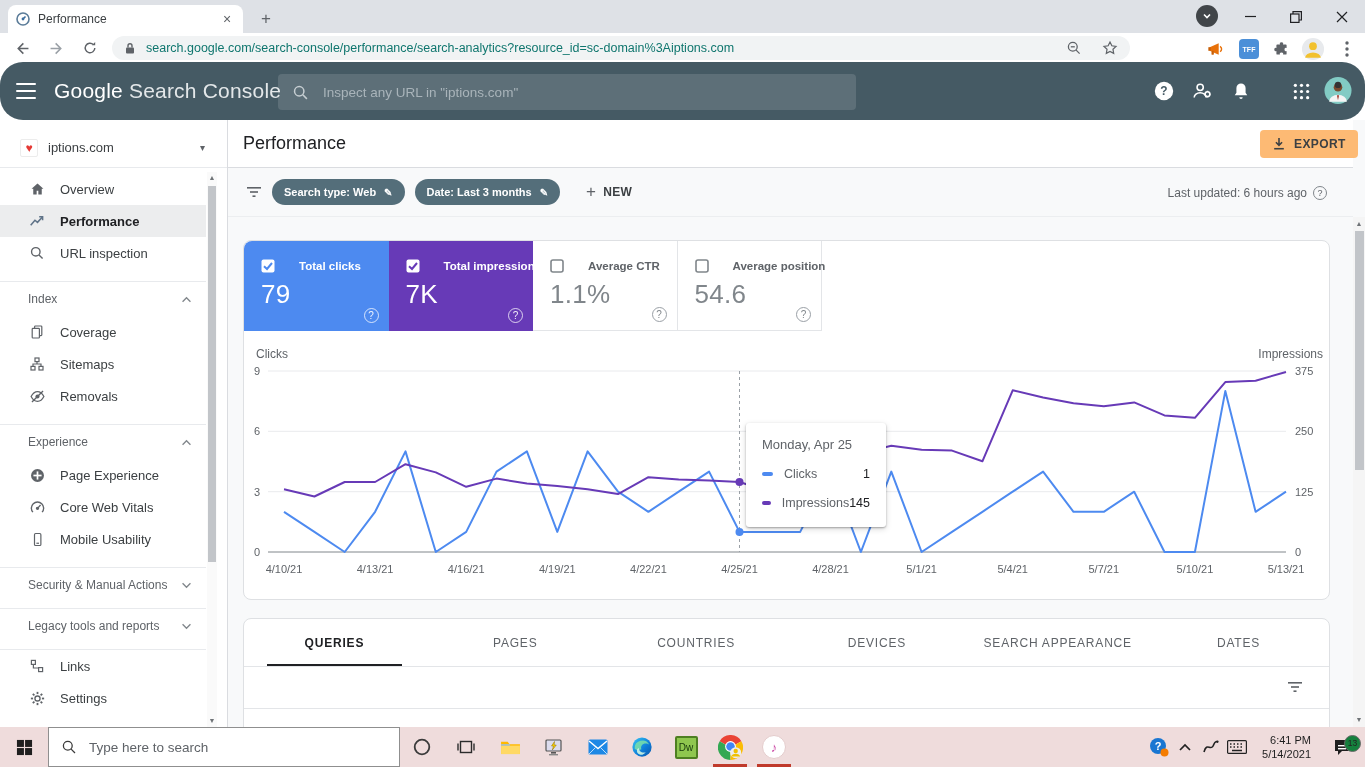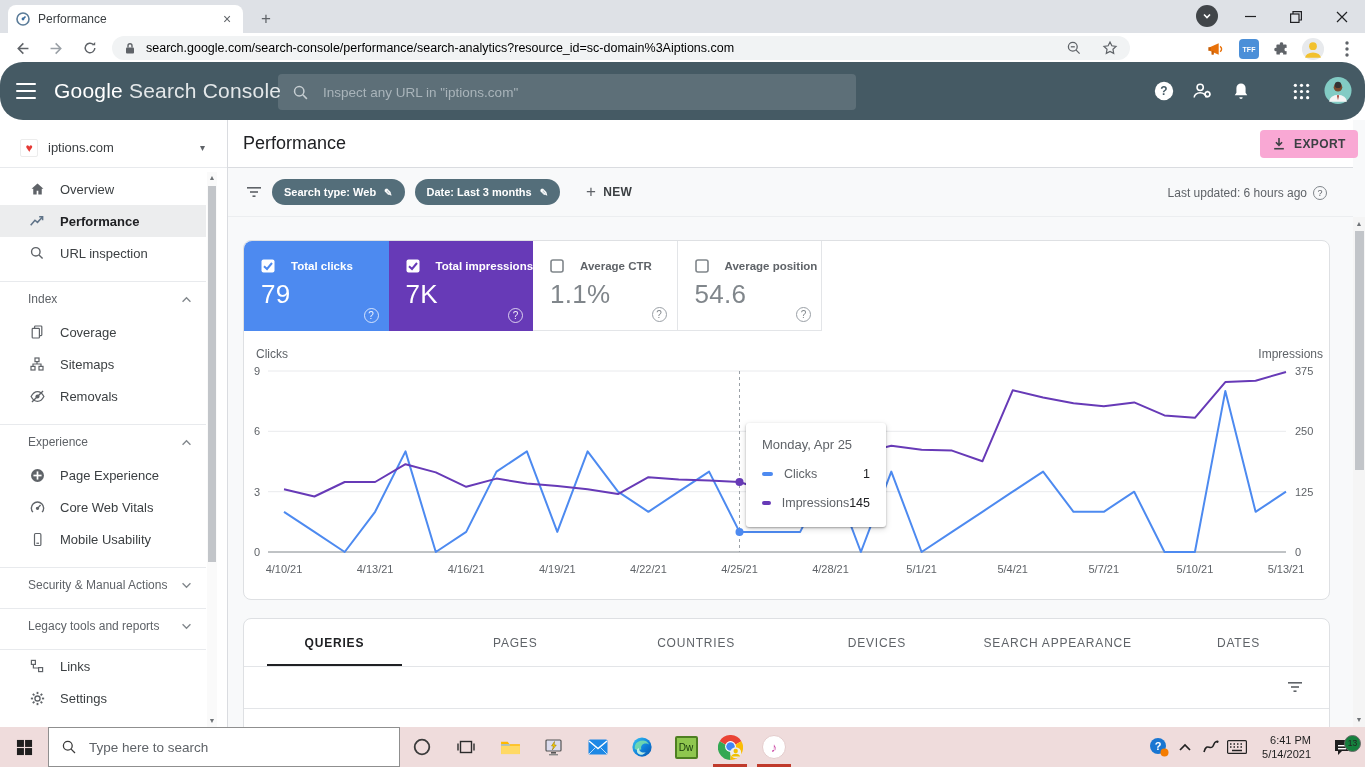--- a/index.html
+++ b/index.html
@@ -11,21 +11,21 @@
   #titlebar { position:absolute; top:0; left:0; width:1365px; height:33px; background:#DEE1E6; }
   #tab { position:absolute; top:5px; left:8px; width:235px; height:28px; background:#fff; border-radius:8px 8px 0 0; display:flex; align-items:center; padding:0 8px; }
   #tab .t-title { font-size:12px; color:#3C4043; margin-left:8px; flex:1; white-space:nowrap; overflow:hidden; }
   #tab .t-close { color:#5F6368; font-size:14px; width:16px; text-align:center; cursor:default; }
   #newtab { position:absolute; top:8px; left:254px; width:24px; height:22px; color:#5F6368; font-size:17px; text-align:center; line-height:21px; }
   #media-btn { position:absolute; top:5px; left:1196px; width:22px; height:22px; border-radius:50%; background:#414549; display:flex; align-items:center; justify-content:center; }
   .wc { position:absolute; top:0; width:46px; height:33px; display:flex; align-items:center; justify-content:center; }
   #toolbar { position:absolute; top:33px; left:0; width:1365px; height:29px; background:#fff; }
   .tb-ic { position:absolute; top:3px; width:24px; height:24px; display:flex; align-items:center; justify-content:center; }
   #omnibox { position:absolute; top:3px; left:112px; width:1018px; height:24px; background:#F1F3F4; border-radius:13px; display:flex; align-items:center; padding:0 12px; }
-  #omnibox .url { font-size:12.5px; color:#000000; margin-left:10px; white-space:nowrap; }
+  #omnibox .url { font-size:12.5px; color:#0f766e; margin-left:10px; white-space:nowrap; }
   .ext { position:absolute; top:3px; width:26px; height:26px; display:flex; align-items:center; justify-content:center; }
   #tff-badge { width:20px; height:20px; border-radius:4px; background:#4B8FD8; color:#fff; font-size:7px; font-weight:bold; display:flex; align-items:center; justify-content:center; }
 
   
   #gsc-header { position:absolute; top:62px; left:0; width:1365px; height:58px; background:#455A64;border-radius:23px; }
   #hamburger { position:absolute; left:16px; top:21px; width:20px; height:16px; display:flex; flex-direction:column; justify-content:space-between; }
   #hamburger i { display:block; height:2px; background:#fff; border-radius:1px; }
   #gsc-logo { position:absolute; left:54px; top:17px; font-size:21px; color:#fff; letter-spacing:.2px; }
   #gsc-logo .l2 { color:#E3E7E9; font-weight:400; margin-left:6px; }
   #gsc-search { position:absolute; left:278px; top:12px; width:578px; height:36px; background:rgba(255,255,255,.13); border-radius:4px; display:flex; align-items:center; padding:0 14px; }
@@ -49,39 +49,39 @@
   .side-item .sicon { width:18px; height:18px; margin-left:28px; display:flex; align-items:center; justify-content:center; }
   .side-item .slabel { margin-left:14px; }
   .side-item.sel { background:#ECEDEE; color:#202124; font-weight:bold; }
   .sscroll { position:absolute; width:10px; background:#FAFAFA; }
   .sthumb { position:absolute; left:1px; width:8px; background:#C2C5C9; }
   .sarrow { position:absolute; left:0; width:10px; height:12px; font-size:7px; color:#6F7377; text-align:center; line-height:12px; }
 
   #main { position:absolute; left:228px; top:0; width:1137px; height:607px; }
   #page-head { position:absolute; top:0; left:0; width:1125px; height:48px; background:#fff; border-bottom:1px solid #DADCE0; }
   #page-title { position:absolute; left:15px; top:13px; font-size:18px; color:#202124; }
-  #export-btn { position:absolute; left:1032px; top:10px; height:28px; padding:0 12px; background:#f9a8d4; border-radius:4px; display:flex; align-items:center; font-size:12px; font-weight:bold; color:#3C4043; letter-spacing:.4px; }
+  #export-btn { position:absolute; left:1032px; top:10px; height:28px; padding:0 12px; background:#fdba74; border-radius:4px; display:flex; align-items:center; font-size:12px; font-weight:bold; color:#3C4043; letter-spacing:.4px; }
   #export-btn svg { margin-right:8px; }
   #filter-bar { position:absolute; top:48px; left:0; width:1125px; height:49px; background:#F8F9FA; border-bottom:1px solid #ECEEF0; display:flex; align-items:center; }
   #funnel { margin-left:18px; }
   .chip { height:26px; background:#546E7A; border-radius:13px; color:#fff; font-size:11px; font-weight:bold; display:flex; align-items:center; padding:0 12px; margin-left:10px; }
   .chip .pencil { margin-left:8px; font-size:10px; }
   #new-btn { display:flex; align-items:center; margin-left:26px; color:#3C4043; font-size:12px; font-weight:bold; letter-spacing:.3px; }
   #new-btn .plus { color:#5F6368; font-size:17px; font-weight:400; margin-right:7px; }
   #last-updated { position:absolute; right:26px; top:18px; font-size:12px; color:#5F6368; display:flex; align-items:center; }
   #last-updated .q { margin-left:6px; width:14px; height:14px; border:1px solid #80868B; border-radius:50%; font-size:9px; color:#5F6368; text-align:center; line-height:13px; }
 
   .card { position:absolute; left:15px; width:1087px; background:#fff; border:1px solid #DEE0E3; border-radius:8px; }
   #card-main { top:120px; height:360px; }
   #tiles { position:absolute; top:0; left:0; height:90px; display:flex; }
   .tile { width:144.5px; height:90px; position:relative; border-radius:0; }
   .tile:first-child { border-top-left-radius:8px; }
   .tile.plain { border-right:1px solid #E3E5E8; border-bottom:1px solid #E3E5E8; background:#fff; }
   .tile-top { position:absolute; top:18px; left:17px; display:flex; align-items:center; }
-  .tile-label { font-size:11.5px; font-weight:bold; margin-left:16px; white-space:nowrap; }
+  .tile-label { font-size:11.5px; font-weight:bold; margin-left:24px; white-space:nowrap; }
   .tile.on .tile-label { color:#fff; }
   .tile.plain .tile-label { color:#5F6368; }
   .tile-value { position:absolute; top:38px; left:17px; font-size:26px; letter-spacing:.3px; }
   .tile.on .tile-value { color:#fff; }
   .tile.plain .tile-value { color:#80868B; }
   .tile-help { position:absolute; right:10px; bottom:8px; width:15px; height:15px; border-radius:50%; font-size:10px; text-align:center; line-height:14px; }
   .tile-help.inv { border:1px solid rgba(255,255,255,.75); color:rgba(255,255,255,.9); }
   .tile.plain .tile-help { border:1px solid #9AA0A6; color:#80868B; }
   #chart-svg { position:absolute; top:96px; left:0; }
   #chart-tooltip { position:absolute; left:502px; top:182px; width:140px; height:104px; background:#fff; border-radius:3px; box-shadow:0 1px 2px rgba(0,0,0,.3),0 2px 6px rgba(0,0,0,.15); padding:14px 16px; }

